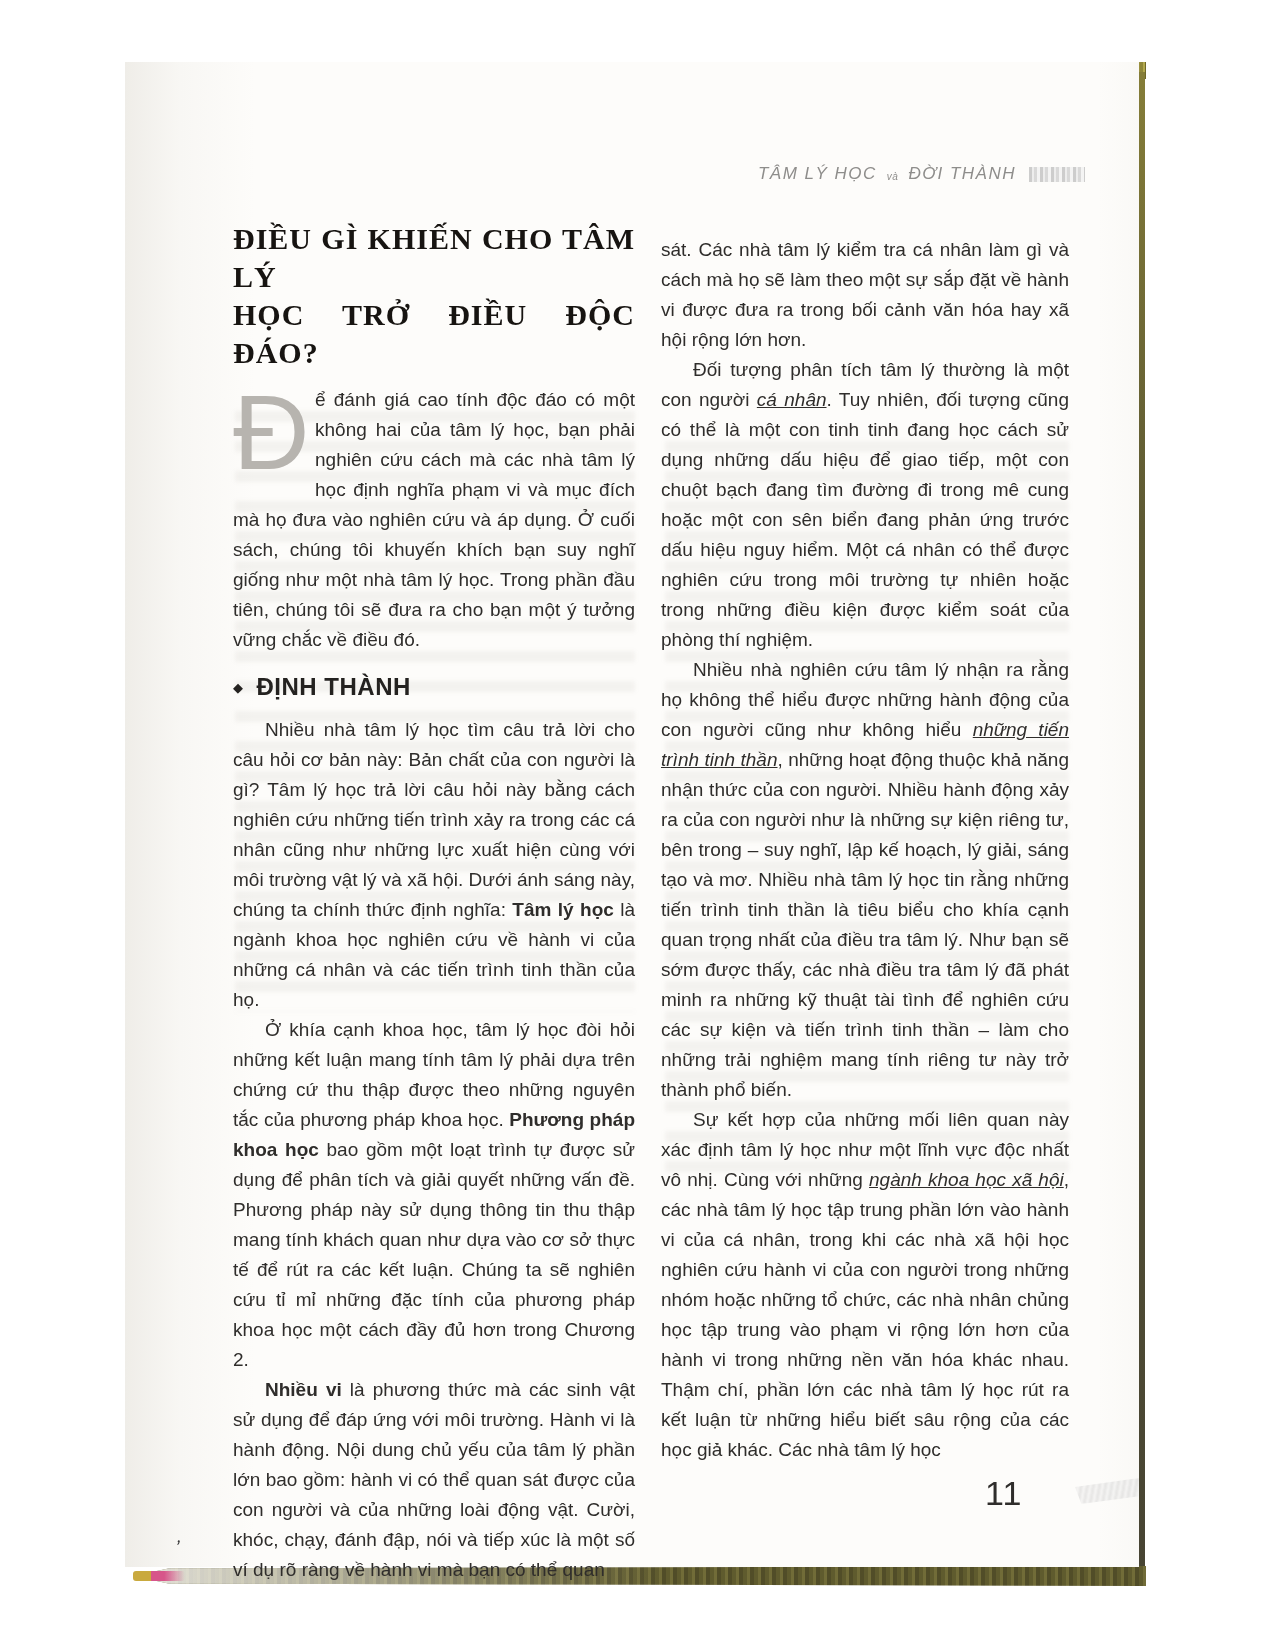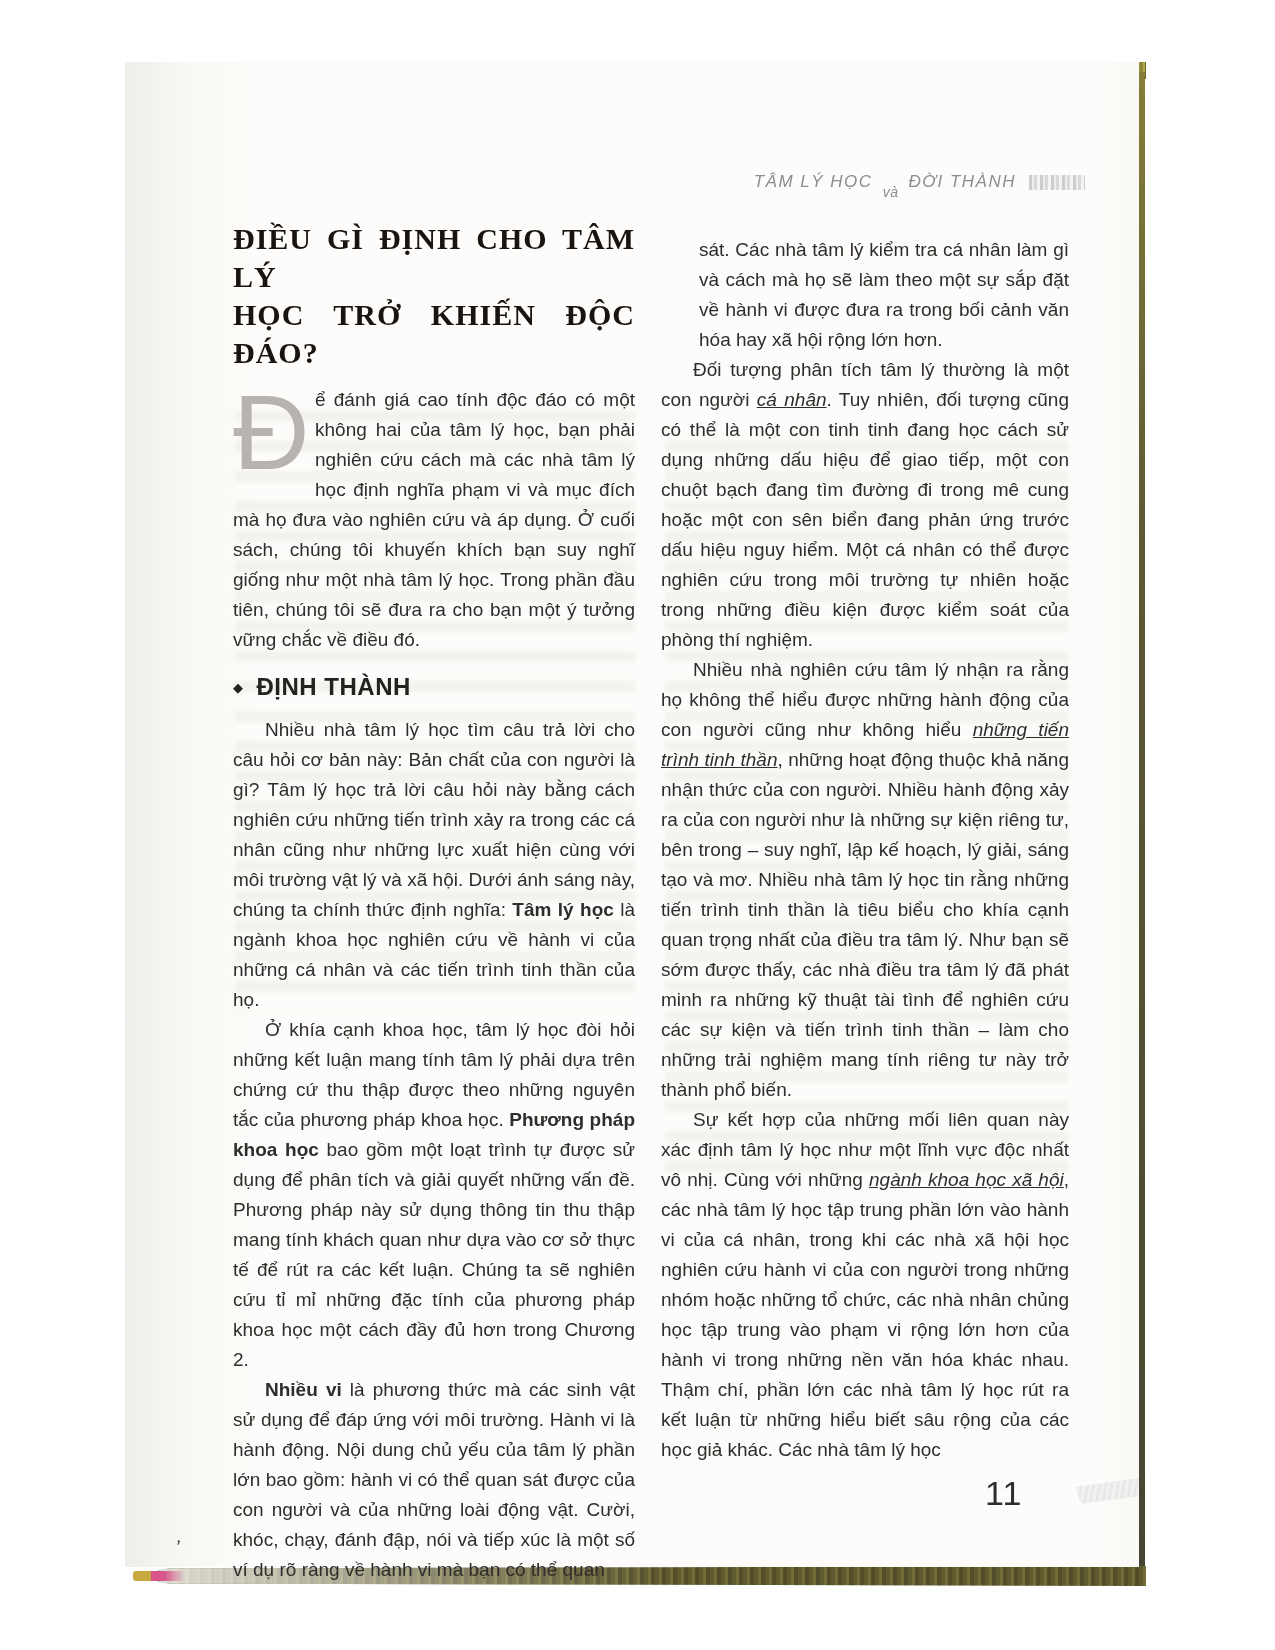--- a/index.html
+++ b/index.html
@@ -42,21 +42,21 @@
     position:absolute;pointer-events:none;
     background:repeating-linear-gradient(to bottom,transparent 0 19px,rgba(112,106,94,0.065) 19px 30px);
     filter:blur(2px);
   }
 
   
   .running-header{
     position:absolute;top:102px;right:54px;display:flex;align-items:center;gap:9px;
     color:#8e8d8b;font-style:italic;letter-spacing:1.5px;font-size:17px;white-space:nowrap;
   }
-  .running-header .small-connector{font-size:14px;letter-spacing:.5px;margin:20px 1px 0 1px;}
+  .running-header .small-connector{font-size:10px;letter-spacing:.5px;margin:4px 1px 0 1px;}
   .header-stripe{
     width:56px;height:15px;margin-left:4px;opacity:.75;
     background:repeating-linear-gradient(90deg,#bdbdbd 0 3px,#e8e8e8 3px 5px,#cdcdcd 5px 8px,#f1f1f1 8px 11px);
   }
 
   
   .columns{
     position:absolute;left:108px;top:158px;width:836px;display:flex;gap:26px;
     color:#2f2d2b;font-size:19px;line-height:30px;
   }
@@ -64,21 +64,21 @@
   .col-left{width:402px;}
   .col-right{width:408px;padding-top:15px;}
 
   .article-title{
     font-family:"Liberation Serif","DejaVu Serif",serif;font-weight:700;
     font-size:30px;line-height:38px;letter-spacing:1px;color:#171411;margin:0 0 13px 0;
   }
   .title-line{text-align:justify;text-align-last:justify;}
 
   .para{margin:0;text-indent:32px;}
-  .para.noindent{text-indent:0;margin-left:38px;}
+  .para.noindent{text-indent:0;}
   .para + .para{margin-top:0;}
   .b{font-weight:700;}
   .i{font-style:italic;text-decoration:underline;}
 
   .dropcap-para{text-indent:0;}
   .dropcap{
     float:left;width:72px;height:86px;margin:5px 10px 0 0;
     font-size:106px;line-height:84px;color:#b7b4af;text-indent:0;
   }
 
@@ -117,22 +117,22 @@
   <div class="running-header">
     <span>TÂM LÝ HỌC</span>
       <span class="small-connector">và</span>
       <span>ĐỜI THÀNH</span>
     <span class="header-stripe"></span>
   </div>
 
   <div class="columns">
     <div class="col col-left">
         <div class="article-title">
-          <div class="title-line">ĐIỀU GÌ ĐỊNH CHO TÂM LÝ</div>
-          <div class="title-line">HỌC TRỞ KHIẾN ĐỘC ĐÁO?</div>
+          <div class="title-line">ĐIỀU GÌ KHIẾN CHO TÂM LÝ</div>
+          <div class="title-line">HỌC TRỞ ĐIỀU ĐỘC ĐÁO?</div>
         </div>
         <p class="para dropcap-para"><span class="dropcap">Đ</span><span>ể đánh giá cao tính độc đáo có một không hai của tâm lý học, bạn phải nghiên cứu cách mà các nhà tâm lý học định nghĩa phạm vi và mục đích mà họ đưa vào nghiên cứu và áp dụng. Ở cuối sách, chúng tôi khuyến khích bạn suy nghĩ giống như một nhà tâm lý học. Trong phần đầu tiên, chúng tôi sẽ đưa ra cho bạn một ý tưởng vững chắc về điều đó.</span></p>
         <div class="section-heading">
           <span class="diamond">◆</span>
           <span class="heading-text">ĐỊNH THÀNH</span>
         </div>
         <p class="para"><span>Nhiều nhà tâm lý học tìm câu trả lời cho câu hỏi cơ bản này: Bản chất của con người là gì? Tâm lý học trả lời câu hỏi này bằng cách nghiên cứu những tiến trình xảy ra trong các cá nhân cũng như những lực xuất hiện cùng với môi trường vật lý và xã hội. Dưới ánh sáng này, chúng ta chính thức định nghĩa: </span><span class="b ">Tâm lý học</span><span> là ngành khoa học nghiên cứu về hành vi của những cá nhân và các tiến trình tinh thần của họ.</span></p>
         <p class="para"><span>Ở khía cạnh khoa học, tâm lý học đòi hỏi những kết luận mang tính tâm lý phải dựa trên chứng cứ thu thập được theo những nguyên tắc của phương pháp khoa học. </span><span class="b ">Phương pháp khoa học</span><span> bao gồm một loạt trình tự được sử dụng để phân tích và giải quyết những vấn đề. Phương pháp này sử dụng thông tin thu thập mang tính khách quan như dựa vào cơ sở thực tế để rút ra các kết luận. Chúng ta sẽ nghiên cứu tỉ mỉ những đặc tính của phương pháp khoa học một cách đầy đủ hơn trong Chương 2.</span></p>
         <p class="para"><span class="b ">Nhiều vi</span><span> là phương thức mà các sinh vật sử dụng để đáp ứng với môi trường. Hành vi là hành động. Nội dung chủ yếu của tâm lý phần lớn bao gồm: hành vi có thể quan sát được của con người và của những loài động vật. Cười, khóc, chạy, đánh đập, nói và tiếp xúc là một số ví dụ rõ ràng về hành vi mà bạn có thể quan</span></p>
       </div>

